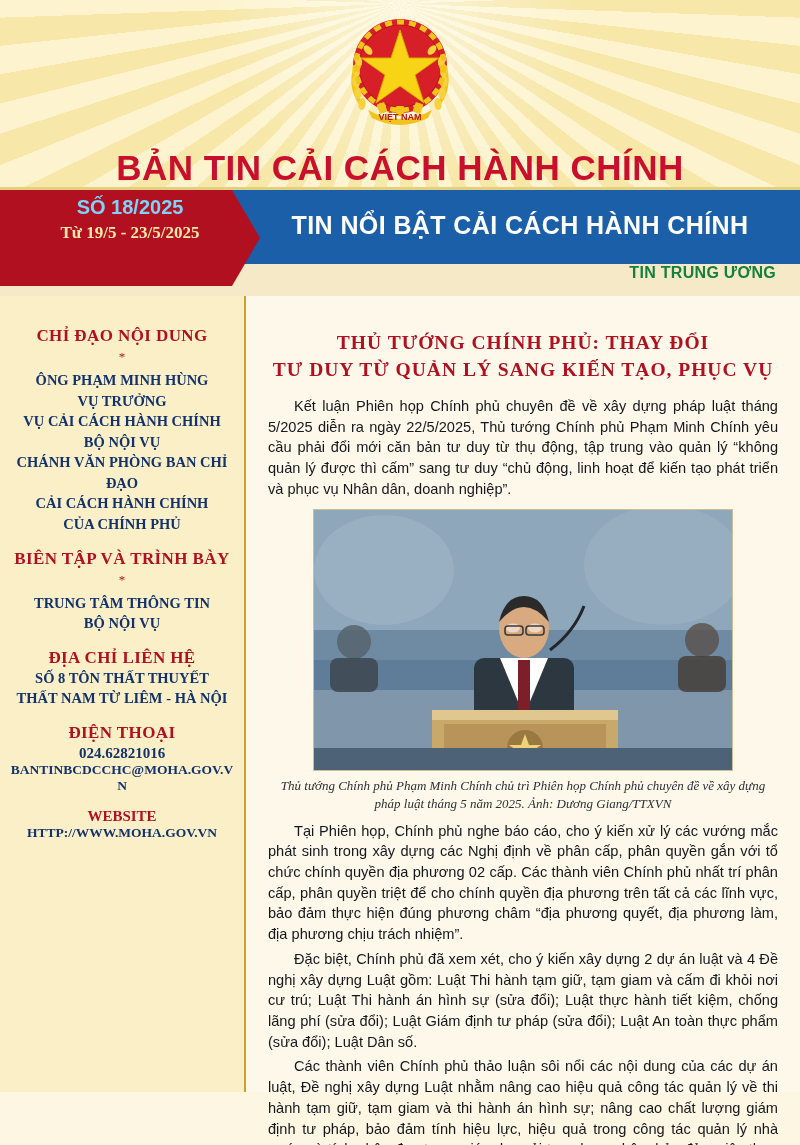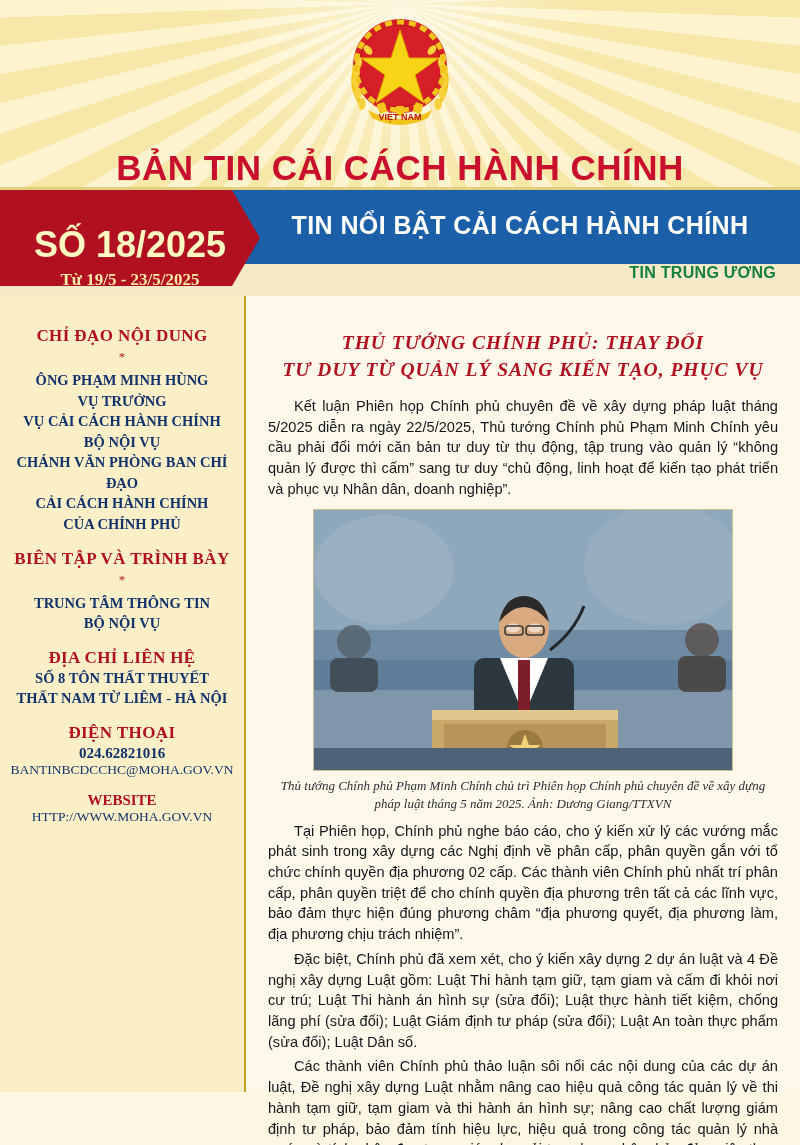--- a/index.html
+++ b/index.html
@@ -79,25 +79,25 @@
   .issue-tag {
     position: absolute;
     left: 0; top: 0;
     width: 260px; height: 96px;
     background: #b01020;
     color: #ffe9a8;
     text-align: center;
     clip-path: polygon(0 0, 232px 0, 260px 48px, 232px 96px, 0 96px);
   }
   .issue-tag .issue-no {
-    margin-top: 34px;
-    font-family: "Liberation Sans", sans-serif;
-    font-weight: bold;
-    font-size: 36px;
-    color: #fef9c3;
+    margin-top: 6px;
+    font-family: "Liberation Sans", sans-serif;
+    font-weight: bold;
+    font-size: 20px;
+    color: #7dd3fc;
   }
   .issue-tag .issue-range {
     margin-top: 4px;
     font-family: Liberation Serif, serif;
     font-weight: bold;
     font-size: 17px;
     color: #ffe9a8;
   }
   .tin-trunguong {
     position: absolute;
@@ -158,37 +158,36 @@
   }
   .lc-email-head {
     font-family: "Liberation Serif", serif;
     font-weight: bold;
     font-size: 15px;
     color: #b01020;
     margin-top: 14px;
   }
   .lc-email {
     font-family: "Liberation Serif", serif;
-    font-weight: normal;
+    font-weight: bold;
     font-size: 13.5px;
     color: #12326b;
     word-break: break-all;
   }
 
   
   .article-title {
     font-family: "Liberation Serif", serif;
     font-weight: bold;
     font-size: 19.5px;
     color: #b01020;
     text-align: center;
     line-height: 1.38;
     letter-spacing: 1px;
     margin: 26px 4px 12px 4px;
-    font-style: italic;
   }
   .para {
     font-family: Liberation Sans, sans-serif;
     font-size: 14.6px;
     color: #14181d;
     line-height: 1.42;
     text-align: justify;
     text-indent: 26px;
     margin: 0 0 4px 0;
   }

